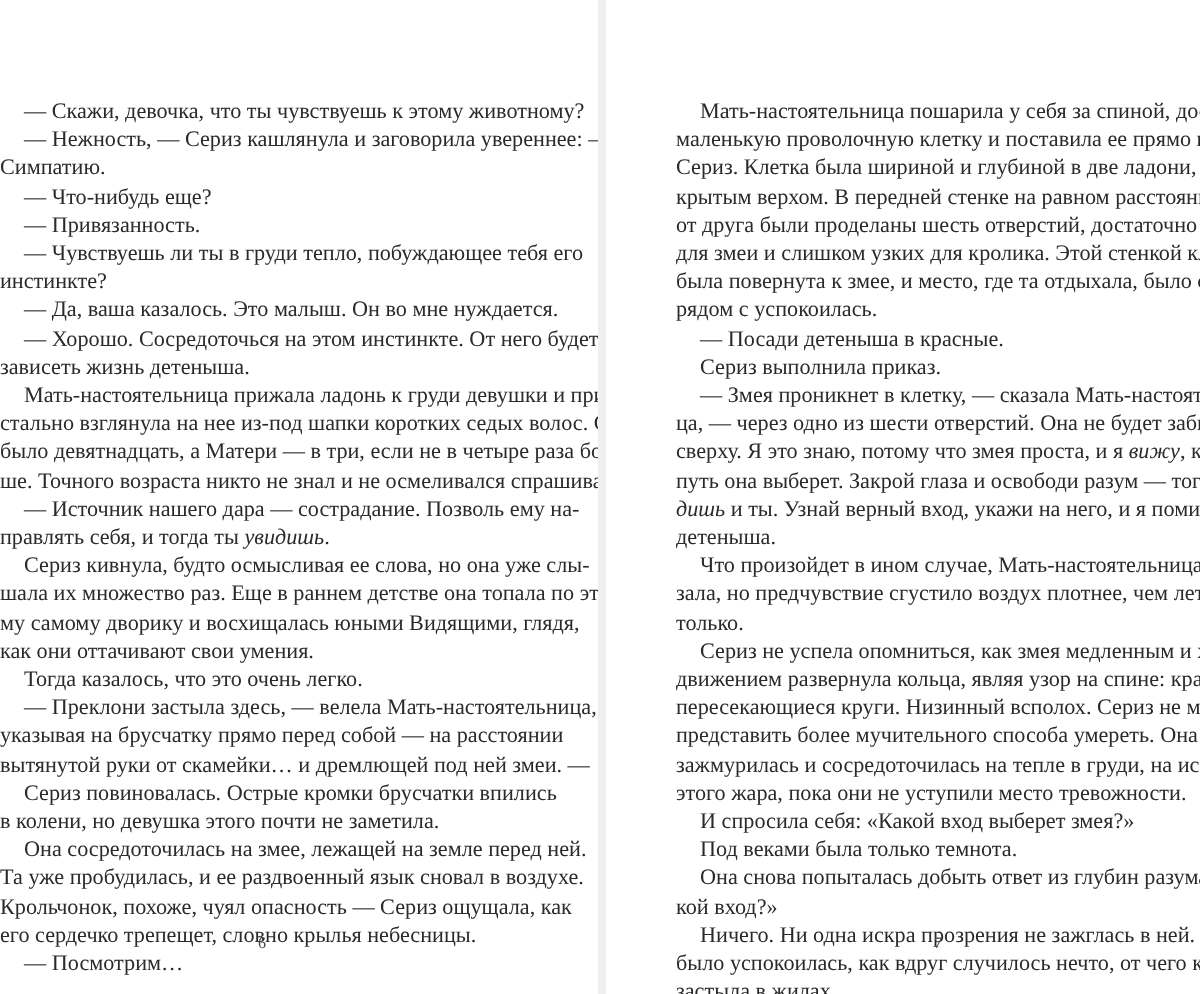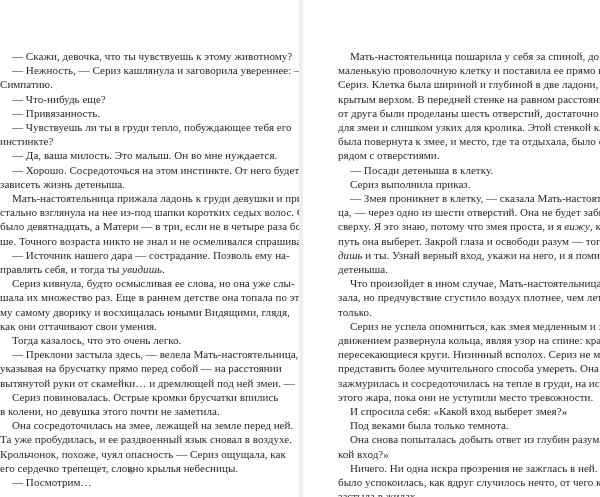--- a/index.html
+++ b/index.html
@@ -44,21 +44,21 @@
 
 <div class="page page-left">
   <div class="text" id="left-text">
       <span class="line ind last"><span>— Скажи, девочка, что ты чувствуешь к этому животному?</span></span>
       <span class="line ind"><span>— Нежность, — Сериз кашлянула и заговорила увереннее: —</span></span>
       <span class="line last"><span>Симпатию.</span></span>
       <span class="line ind last"><span>— Что-нибудь еще?</span></span>
       <span class="line ind last"><span>— Привязанность.</span></span>
       <span class="line ind"><span>— Чувствуешь ли ты в груди тепло, побуждающее тебя его</span></span>
       <span class="line last"><span>инстинкте?</span></span>
-      <span class="line ind last"><span>— Да, ваша милость. Это малыш. Он во мне нуждается.</span></span>
+      <span class="line ind last"><span>— Да, ваша казалось. Это малыш. Он во мне нуждается.</span></span>
       <span class="line ind"><span>— Хорошо. Сосредоточься на этом инстинкте. От него будет</span></span>
       <span class="line last"><span>зависеть жизнь детеныша.</span></span>
       <span class="line ind"><span>Мать-настоятельница прижала ладонь к груди девушки и при-</span></span>
       <span class="line"><span>стально взглянула на нее из-под шапки коротких седых волос. Сериз</span></span>
       <span class="line"><span>было девятнадцать, а Матери — в три, если не в четыре раза боль-</span></span>
       <span class="line last"><span>ше. Точного возраста никто не знал и не осмеливался спрашивать.</span></span>
       <span class="line ind"><span>— Источник нашего дара — сострадание. Позволь ему на-</span></span>
       <span class="line last"><span>правлять себя, и тогда ты </span><i>увидишь</i><span>.</span></span>
       <span class="line ind"><span>Сериз кивнула, будто осмысливая ее слова, но она уже слы-</span></span>
       <span class="line"><span>шала их множество раз. Еще в раннем детстве она топала по это-</span></span>
@@ -83,22 +83,22 @@
 
 <div class="page page-right">
   <div class="text" id="right-text">
       <span class="line ind"><span>Мать-настоятельница пошарила у себя за спиной, достала</span></span>
       <span class="line"><span>маленькую проволочную клетку и поставила ее прямо перед</span></span>
       <span class="line"><span>Сериз. Клетка была шириной и глубиной в две ладони, с от-</span></span>
       <span class="line"><span>крытым верхом. В передней стенке на равном расстоянии друг</span></span>
       <span class="line"><span>от друга были проделаны шесть отверстий, достаточно широких</span></span>
       <span class="line"><span>для змеи и слишком узких для кролика. Этой стенкой клетка</span></span>
       <span class="line"><span>была повернута к змее, и место, где та отдыхала, было совсем</span></span>
-      <span class="line last"><span>рядом с отверстиями.</span></span>
-      <span class="line ind last"><span>— Посади детеныша в клетку.</span></span>
+      <span class="line last"><span>рядом с успокоилась.</span></span>
+      <span class="line ind last"><span>— Посади детеныша в красные.</span></span>
       <span class="line ind last"><span>Сериз выполнила приказ.</span></span>
       <span class="line ind"><span>— Змея проникнет в клетку, — сказала Мать-настоятельни-</span></span>
       <span class="line"><span>ца, — через одно из шести отверстий. Она не будет забираться</span></span>
       <span class="line"><span>сверху. Я это знаю, потому что змея проста, и я </span><i>вижу</i><span>, какой</span></span>
       <span class="line"><span>путь она выберет. Закрой глаза и освободи разум — тогда </span></span>
       <span class="line"><span></span><i>дишь</i><span> и ты. Узнай верный вход, укажи на него, и я помилую</span></span>
       <span class="line last"><span>детеныша.</span></span>
       <span class="line ind"><span>Что произойдет в ином случае, Мать-настоятельница не ска-</span></span>
       <span class="line"><span>зала, но предчувствие сгустило воздух плотнее, чем летняя</span></span>
       <span class="line last"><span>только.</span></span>

